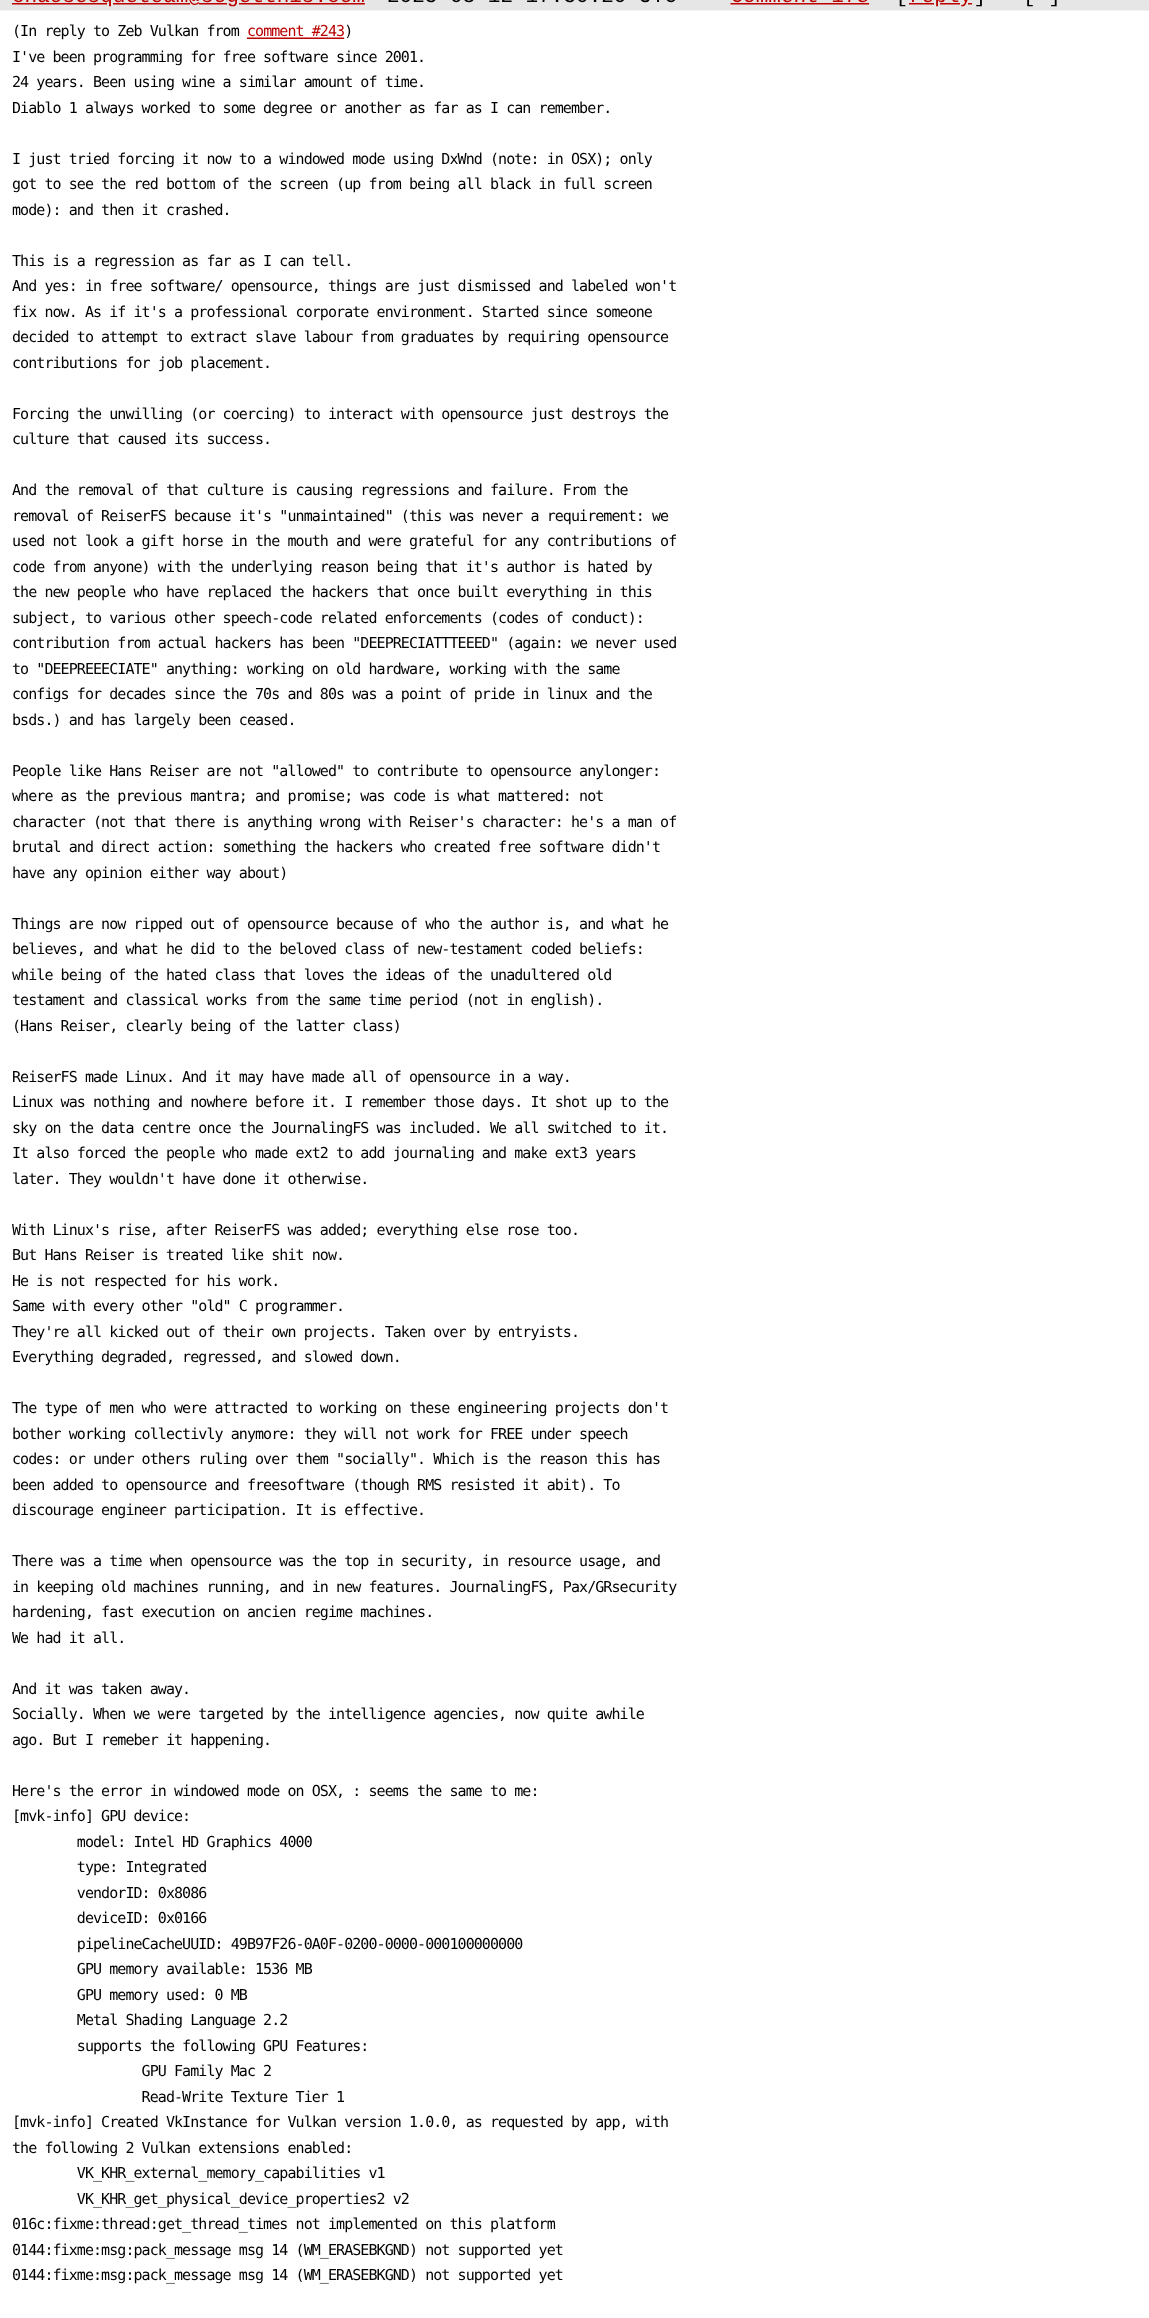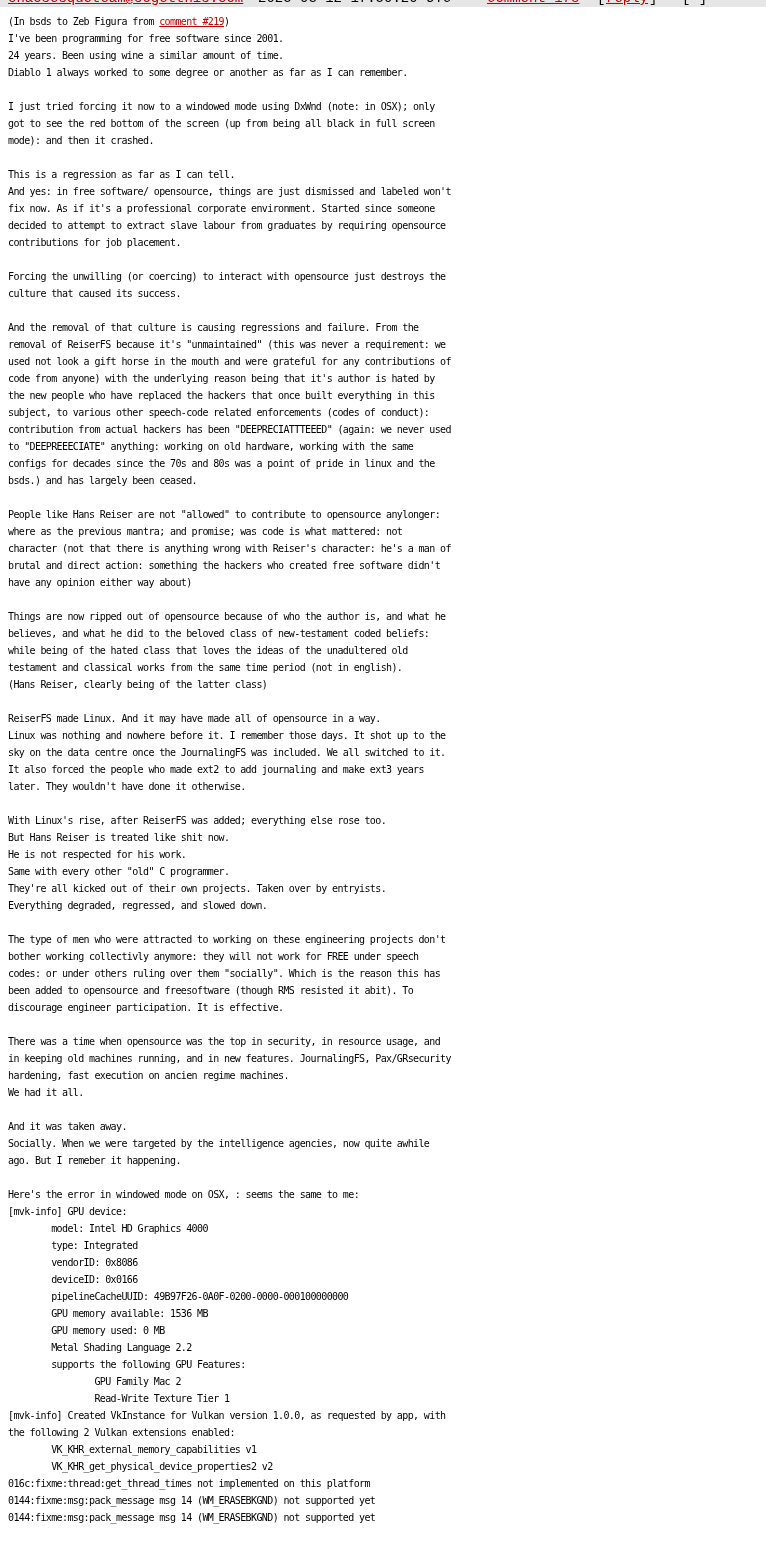--- a/index.html
+++ b/index.html
@@ -64,21 +64,21 @@
       <a class="red-link pos" style="left:8px">chaosesqueteam@sogetthis.com</a>
       <span class="pos" style="left:258px">2025-03-12 17:50:20 UTC</span>
       <a class="red-link pos" style="left:487px">Comment 178</a>
       <span class="bracket pos" style="left:597px">[</span>
       <a class="red-link pos" style="left:606px">reply</a>
       <span class="bracket pos" style="left:649px">]</span>
       <span class="bracket pos" style="left:682px">[-]</span>
     </div>
   </div>
 
-  <pre class="comment-body"><span>(In bsds to Zeb Figura from </span><a class="red-link">comment #219</a><span>)
+  <pre class="comment-body"><span>(In reply to Zeb Vulkan from </span><a class="red-link">comment #243</a><span>)
 I've been programming for free software since 2001.
 24 years. Been using wine a similar amount of time.
 Diablo 1 always worked to some degree or another as far as I can remember.
 
 I just tried forcing it now to a windowed mode using DxWnd (note: in OSX); only
 got to see the red bottom of the screen (up from being all black in full screen
 mode): and then it crashed.
 
 This is a regression as far as I can tell.
 And yes: in free software/ opensource, things are just dismissed and labeled won't

